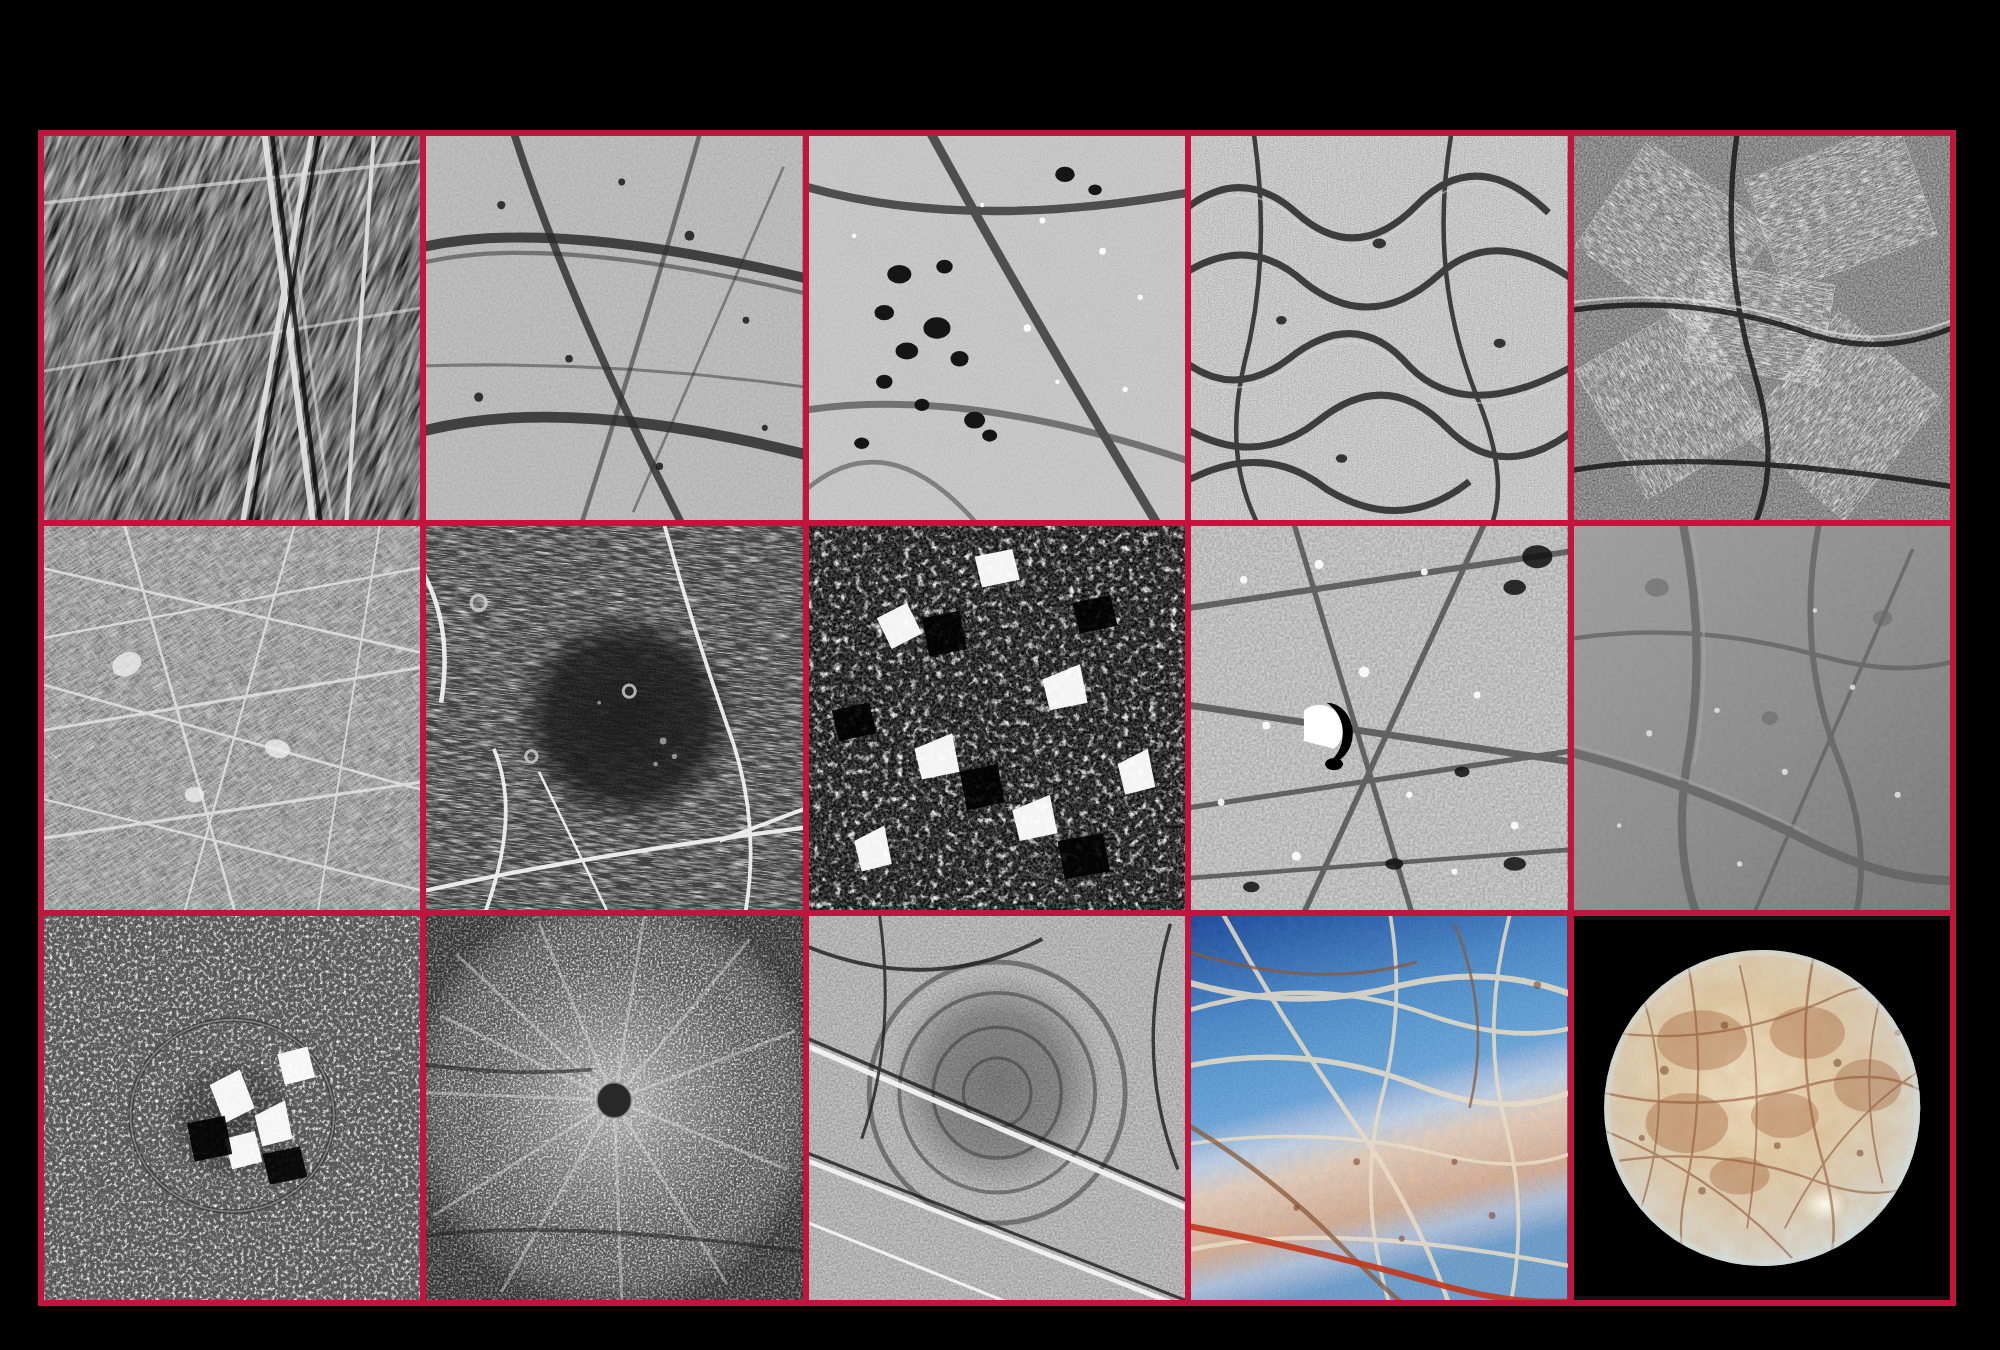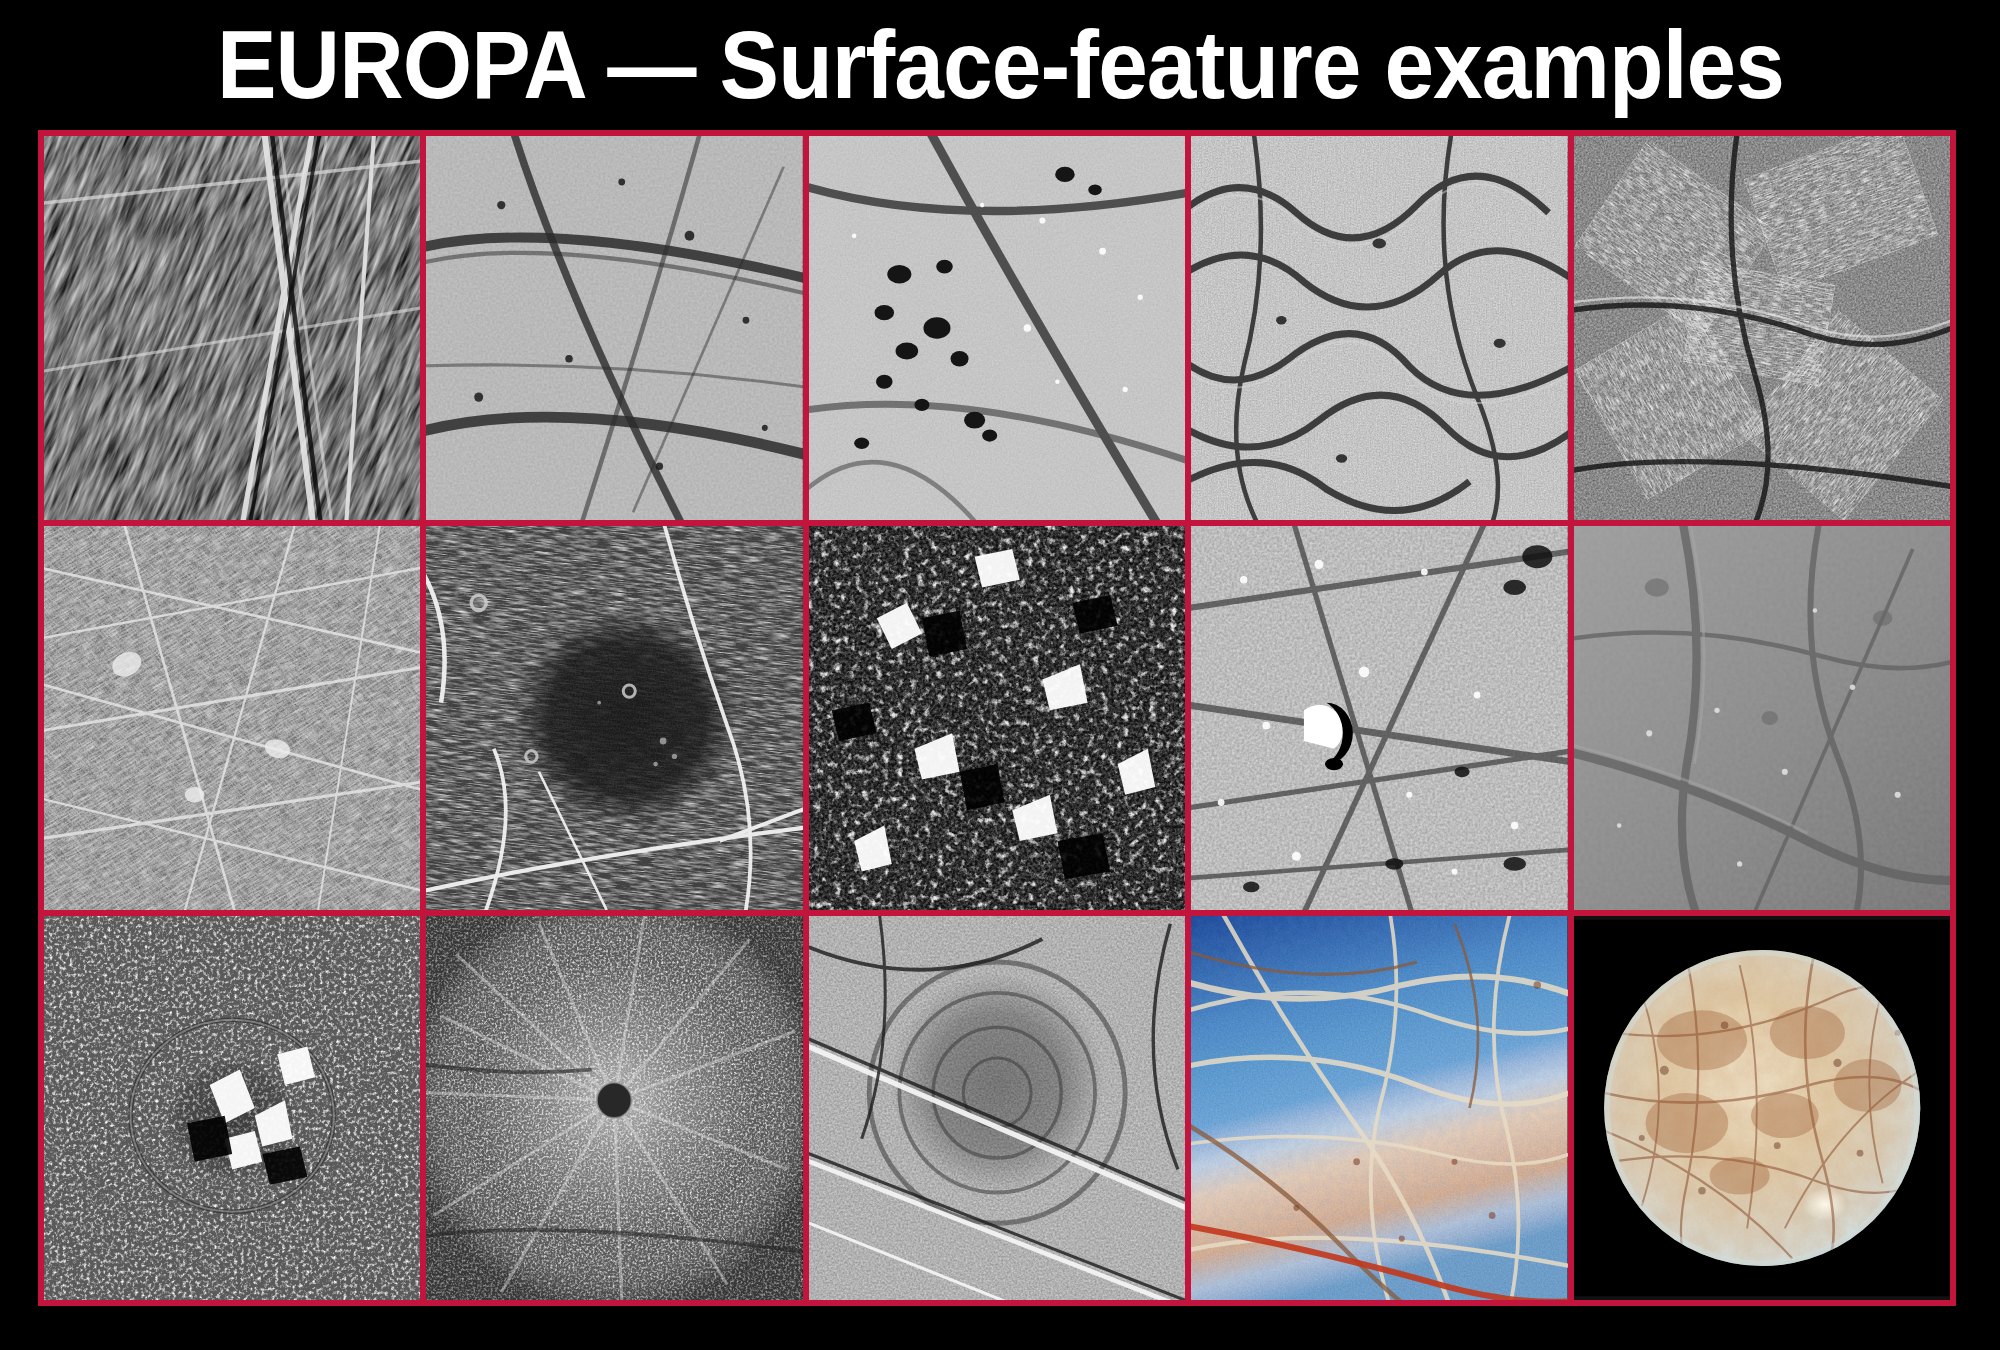--- a/index.html
+++ b/index.html
@@ -60,23 +60,20 @@
     background: #111;
     width: 100%; height: 100%;
   }
   .tile svg { display: block; width: 100%; height: 100%; }
 </style>
 </head>
 <body style="background: rgb(0, 0, 0);">
 
 <div id="page" style="background: rgb(0, 0, 0);">
 
-  <div id="title-bar">
-    <h1 id="page-title" style="color: rgb(255, 255, 255);">EUROPA — Surface-feature examples</h1>
-  </div>
 
   <div id="mosaic" style="background: rgb(194, 20, 60); border-color: rgb(194, 20, 60);">
 
     <div class="tile">
 
       <svg viewBox="0 0 100 100" preserveAspectRatio="none">
         <defs>
           <filter id="f1">
               <feTurbulence type="fractalNoise" baseFrequency="0.9 0.08" numOctaves="4" seed="7"></feTurbulence>
             <feColorMatrix type="matrix" values="0 0 0 0 .72 0 0 0 0 .72 0 0 0 0 .72 0 0 0 -1.4 1.1"></feColorMatrix>

